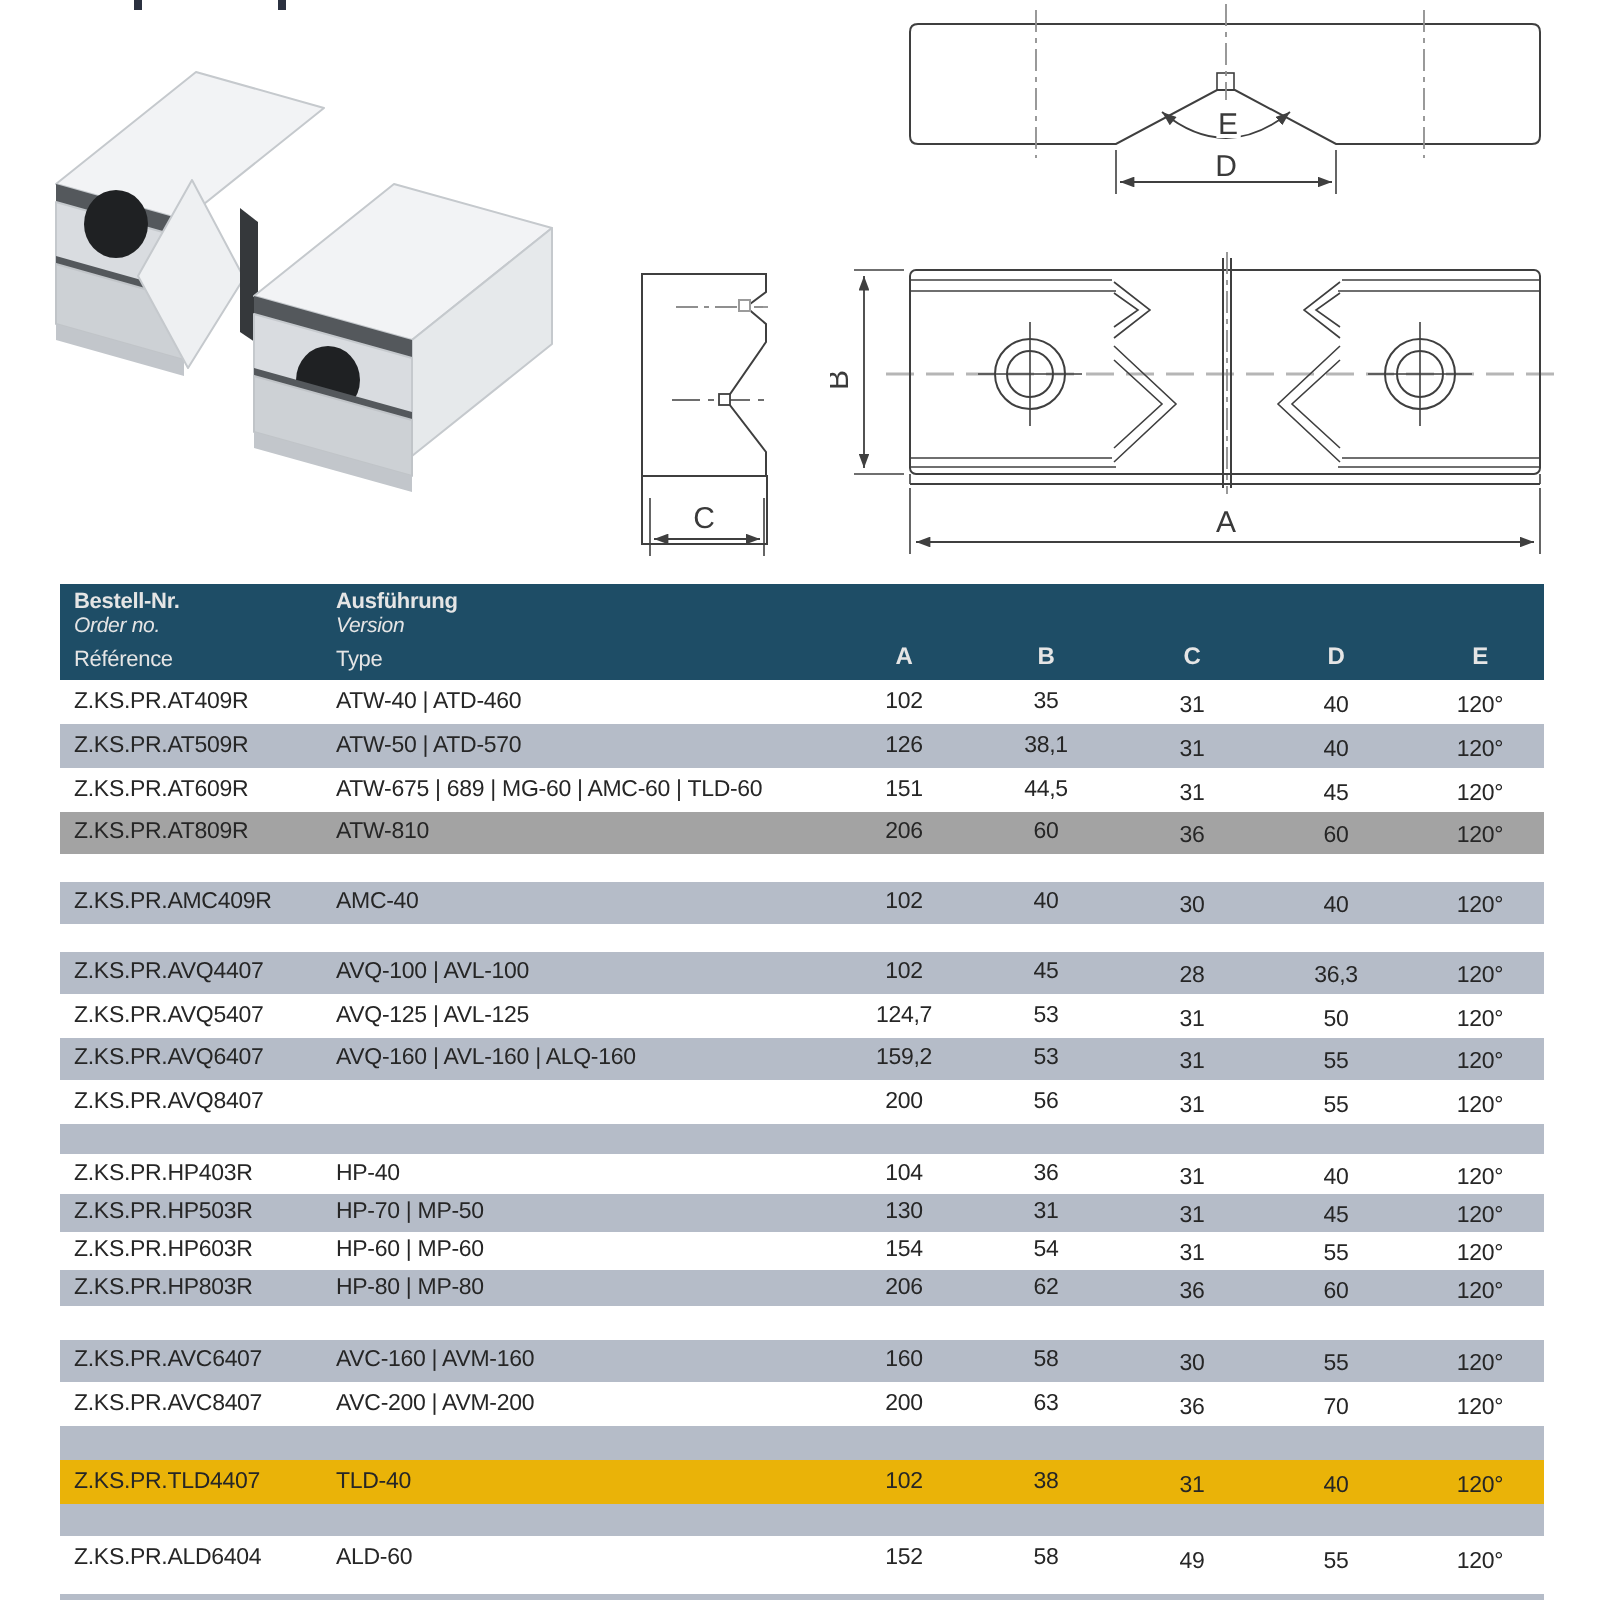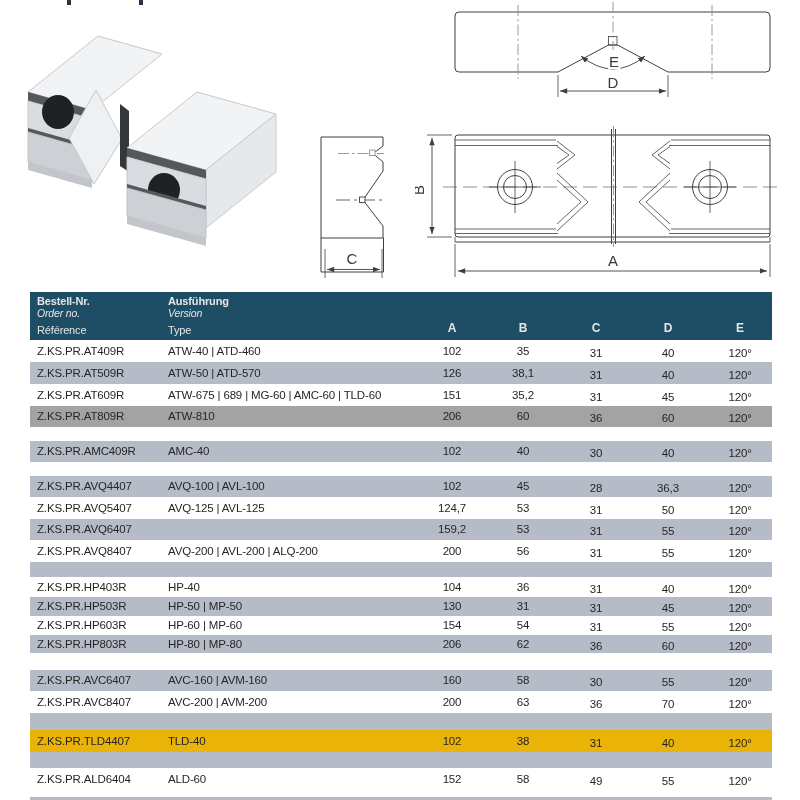--- a/index.html
+++ b/index.html
@@ -192,21 +192,21 @@
         <span class="num na">126</span>
         <span class="num nb">38,1</span>
         <span class="num nc">31</span>
         <span class="num nd">40</span>
         <span class="num ne">120°</span>
       </div>
       <div class="row" style="height: 22px; line-height: 22px; background: rgb(255, 255, 255);">
         <span class="order">Z.KS.PR.AT609R</span>
         <span class="type">ATW-675 | 689 | MG-60 | AMC-60 | TLD-60</span>
         <span class="num na">151</span>
-        <span class="num nb">35,2</span>
+        <span class="num nb">44,5</span>
         <span class="num nc">31</span>
         <span class="num nd">45</span>
         <span class="num ne">120°</span>
       </div>
       <div class="row" style="height: 21px; line-height: 21px; background: #a3a3a3;">
         <span class="order">Z.KS.PR.AT809R</span>
         <span class="type">ATW-810</span>
         <span class="num na">206</span>
         <span class="num nb">60</span>
         <span class="num nc">36</span>
@@ -237,48 +237,48 @@
         <span class="order">Z.KS.PR.AVQ5407</span>
         <span class="type">AVQ-125 | AVL-125</span>
         <span class="num na">124,7</span>
         <span class="num nb">53</span>
         <span class="num nc">31</span>
         <span class="num nd">50</span>
         <span class="num ne">120°</span>
       </div>
       <div class="row" style="height: 21px; line-height: 21px; background: rgb(181, 188, 200);">
         <span class="order">Z.KS.PR.AVQ6407</span>
+        <span class="type">AVQ-160 | AVL-160 | ALQ-160</span>
         <span class="num na">159,2</span>
         <span class="num nb">53</span>
         <span class="num nc">31</span>
         <span class="num nd">55</span>
         <span class="num ne">120°</span>
       </div>
       <div class="row" style="height: 22px; line-height: 22px; background: rgb(255, 255, 255);">
         <span class="order">Z.KS.PR.AVQ8407</span>
-        <span class="type">AVQ-200 | AVL-200 | ALQ-200</span>
         <span class="num na">200</span>
         <span class="num nb">56</span>
         <span class="num nc">31</span>
         <span class="num nd">55</span>
         <span class="num ne">120°</span>
       </div>
       <div class="row" style="height: 15px; line-height: 15px; background: rgb(181, 188, 200);"></div>
       <div class="row" style="height: 20px; line-height: 20px; background: rgb(255, 255, 255);">
         <span class="order">Z.KS.PR.HP403R</span>
         <span class="type">HP-40</span>
         <span class="num na">104</span>
         <span class="num nb">36</span>
         <span class="num nc">31</span>
         <span class="num nd">40</span>
         <span class="num ne">120°</span>
       </div>
       <div class="row" style="height: 19px; line-height: 19px; background: rgb(181, 188, 200);">
         <span class="order">Z.KS.PR.HP503R</span>
-        <span class="type">HP-50 | MP-50</span>
+        <span class="type">HP-70 | MP-50</span>
         <span class="num na">130</span>
         <span class="num nb">31</span>
         <span class="num nc">31</span>
         <span class="num nd">45</span>
         <span class="num ne">120°</span>
       </div>
       <div class="row" style="height: 19px; line-height: 19px; background: rgb(255, 255, 255);">
         <span class="order">Z.KS.PR.HP603R</span>
         <span class="type">HP-60 | MP-60</span>
         <span class="num na">154</span>

